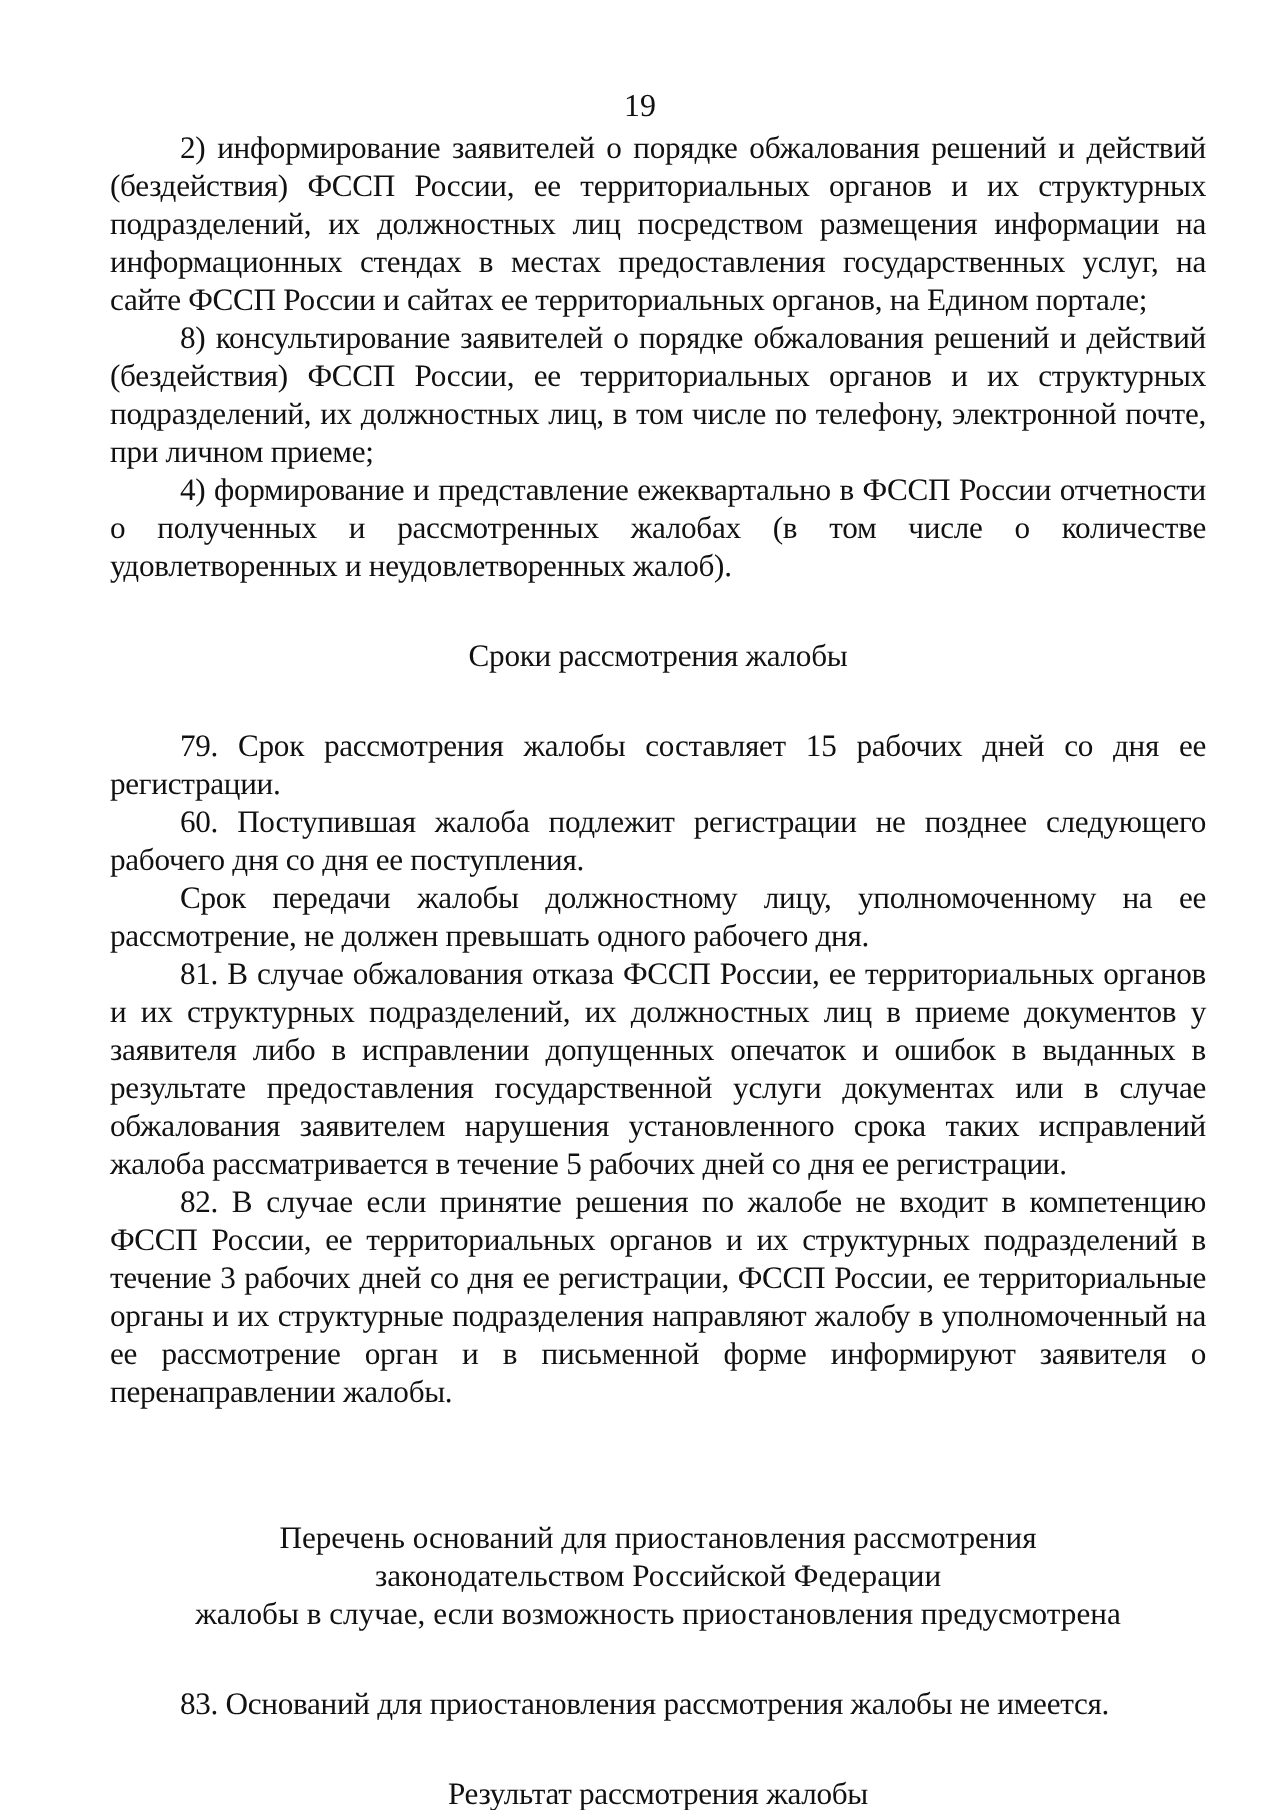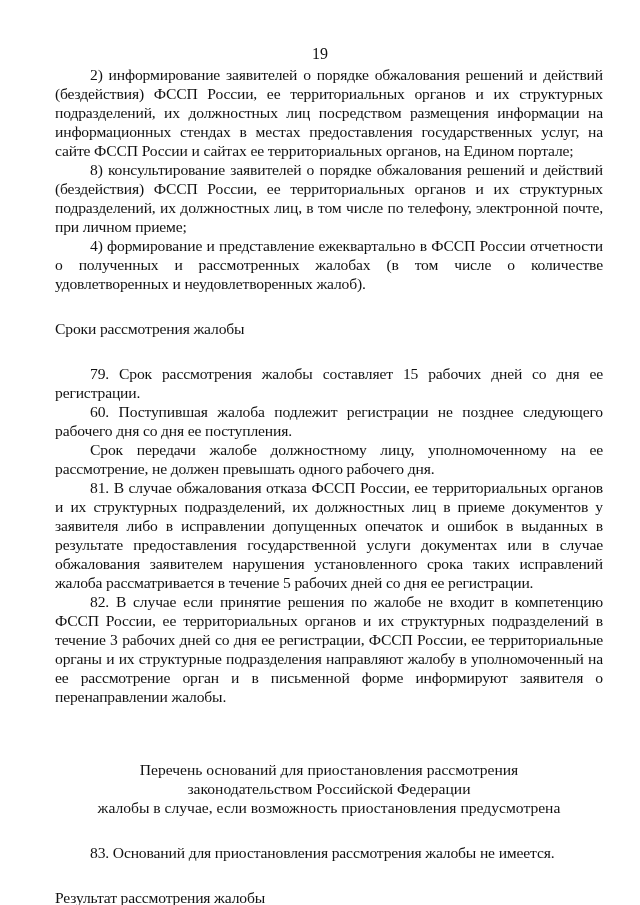--- a/index.html
+++ b/index.html
@@ -5,21 +5,21 @@
   html, body { margin: 0; padding: 0; background: #ffffff; }
   body { width: 640px; height: 905px; overflow: hidden; position: relative; }
   .page {
     position: absolute; left: 0; top: 0; width: 508px; height: 905px;
     font-family: "Liberation Serif", serif; color: #111;
     font-size: 15.6px; line-height: 19px;
   }
   .page-number { position: absolute; top: 44px; left: 0; width: 640px; text-align: center; font-size: 16px; }
   .content { position: absolute; left: 55px; top: 65px; width: 548px; }
   p { margin: 0; text-align: justify; text-indent: 35px; letter-spacing: -0.15px; }
-  .heading { text-indent: 0; }
+  .heading { text-align: center; text-indent: 0; }
   .gap-m { height: 26px; }
   .nojust { text-align: left; }
   .center-block { text-align: center; text-indent: 0; line-height: 19px; margin-top: 28px; }
 </style>
 </head>
 <body>
 
 <div class="page">
   <div class="page-number">19</div>
 
@@ -27,21 +27,21 @@
     <p>2) информирование заявителей о порядке обжалования решений и действий (бездействия) ФССП России, ее территориальных органов и их структурных подразделений, их должностных лиц посредством размещения информации на информационных стендах в местах предоставления государственных услуг, на сайте ФССП России и сайтах ее территориальных органов, на Едином портале;</p>
     <p>8) консультирование заявителей о порядке обжалования решений и действий (бездействия) ФССП России, ее территориальных органов и их структурных подразделений, их должностных лиц, в том числе по телефону, электронной почте, при личном приеме;</p>
     <p>4) формирование и представление ежеквартально в ФССП России отчетности о полученных и рассмотренных жалобах (в том числе о количестве удовлетворенных и неудовлетворенных жалоб).</p>
 
     <div class="gap-m"></div>
     <p class="heading">Сроки рассмотрения жалобы</p>
     <div class="gap-m"></div>
 
     <p>79. Срок рассмотрения жалобы составляет 15 рабочих дней со дня ее регистрации.</p>
     <p>60. Поступившая жалоба подлежит регистрации не позднее следующего рабочего дня со дня ее поступления.</p>
-    <p>Срок передачи жалобе должностному лицу, уполномоченному на ее рассмотрение, не должен превышать одного рабочего дня.</p>
+    <p>Срок передачи жалобы должностному лицу, уполномоченному на ее рассмотрение, не должен превышать одного рабочего дня.</p>
     <p>81. В случае обжалования отказа ФССП России, ее территориальных органов и их структурных подразделений, их должностных лиц в приеме документов у заявителя либо в исправлении допущенных опечаток и ошибок в выданных в результате предоставления государственной услуги документах или в случае обжалования заявителем нарушения установленного срока таких исправлений жалоба рассматривается в течение 5 рабочих дней со дня ее регистрации.</p>
     <p>82. В случае если принятие решения по жалобе не входит в компетенцию ФССП России, ее территориальных органов и их структурных подразделений в течение 3 рабочих дней со дня ее регистрации, ФССП России, ее территориальные органы и их структурные подразделения направляют жалобу в уполномоченный на ее рассмотрение орган и в письменной форме информируют заявителя о перенаправлении жалобы.</p>
 
     <div class="gap-m"></div>
     <div class="center-block">
       <div>Перечень оснований для приостановления рассмотрения</div>
       <div>законодательством Российской Федерации</div>
       <div>жалобы в случае, если возможность приостановления предусмотрена</div>
     </div>
     <div class="gap-m"></div>

